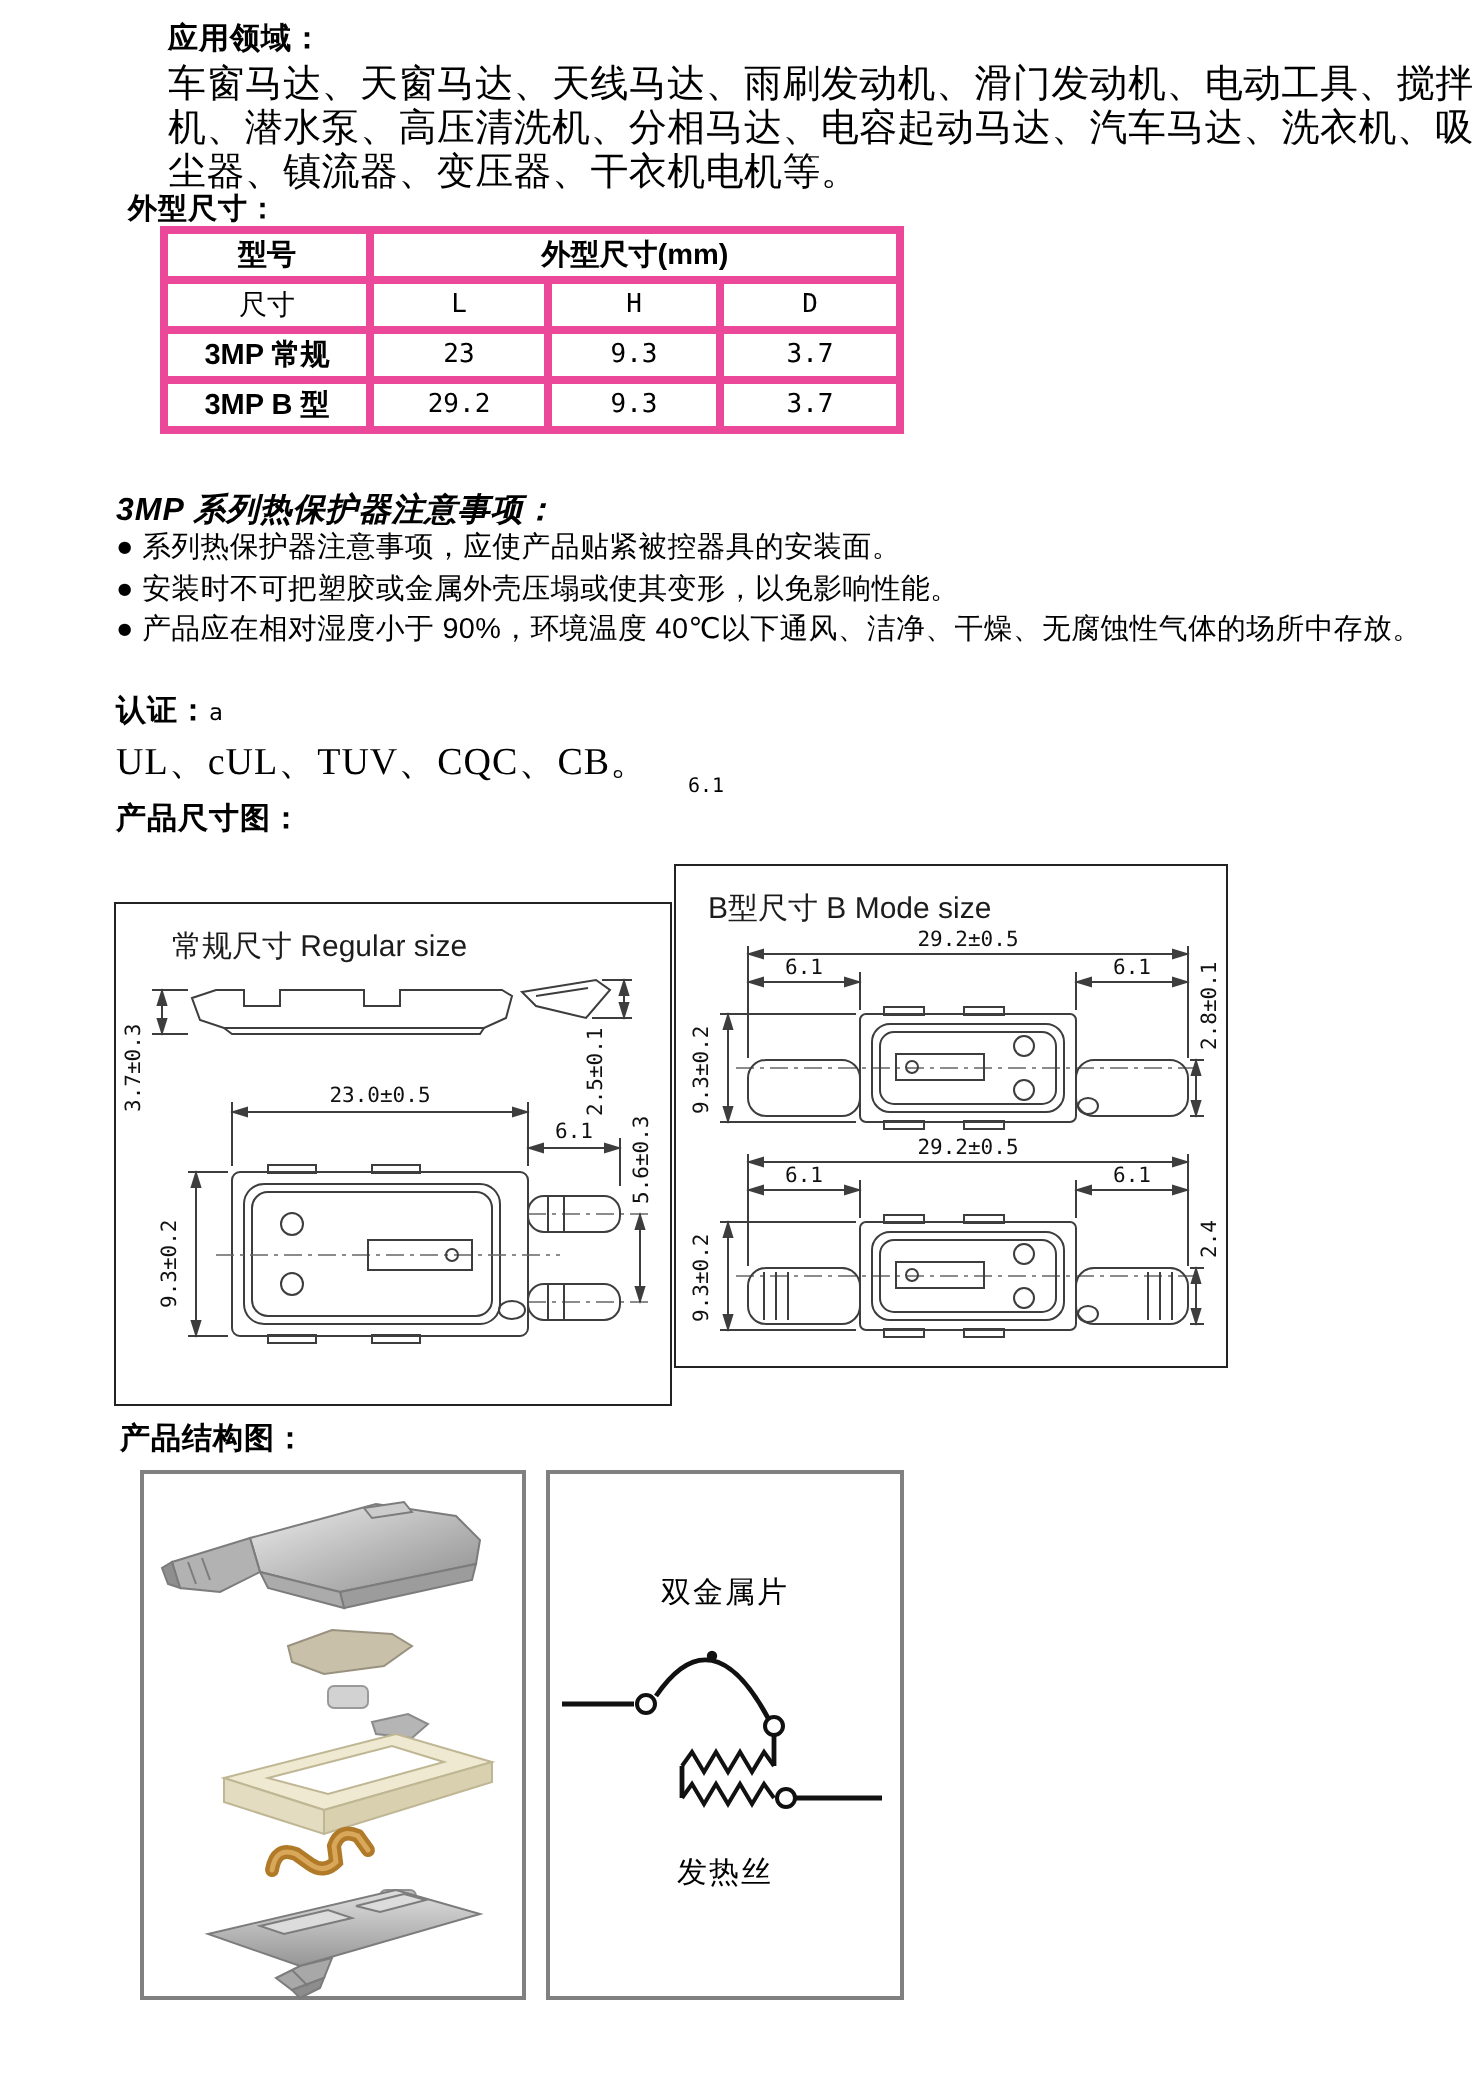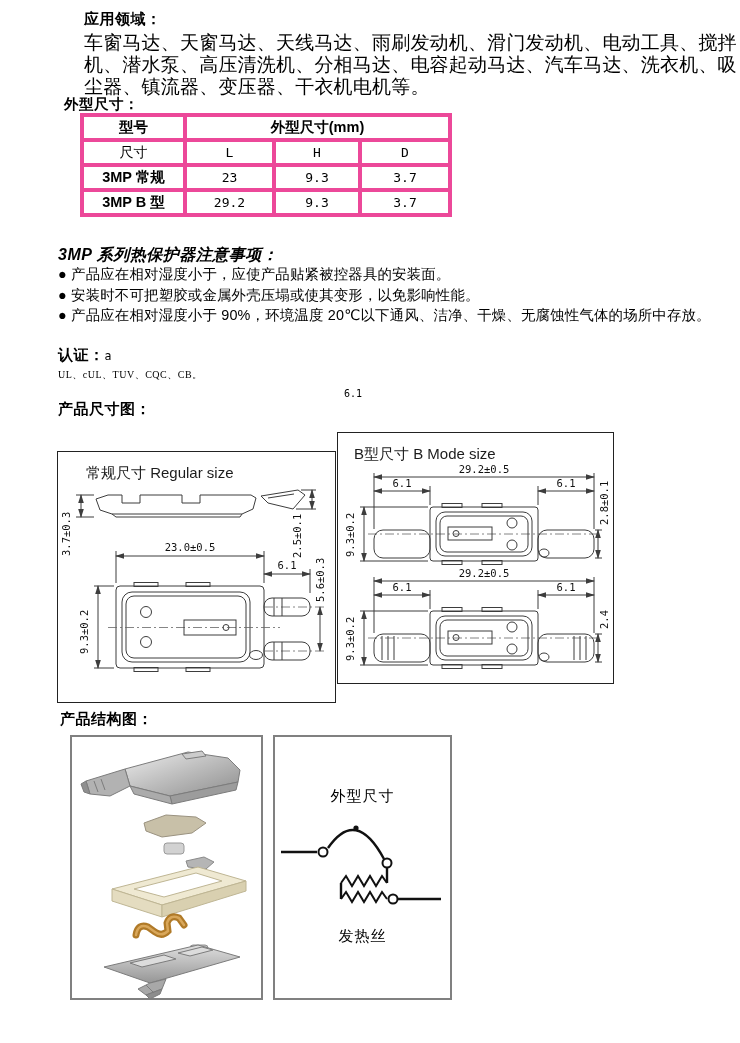--- a/index.html
+++ b/index.html
@@ -64,29 +64,29 @@
     <td class="b">3MP B 型</td>
     <td class="num">29.2</td>
     <td class="num">9.3</td>
     <td class="num">3.7</td>
   </tr>
 </tbody>
   </table>
 
 <div class="abs sec-title" style="left:58px;top:245px;font-size:16px;font-style:italic;">3MP 系列热保护器注意事项：</div>
 <div class="abs" style="left:58px;top:264px;">
-  <div class="note-line">● 产品应在相对湿度小于，应使产品贴紧被控器具的安装面。</div>
+  <div class="note-line">● 系列热保护器注意事项，应使产品贴紧被控器具的安装面。</div>
   <div class="note-line">● 安装时不可把塑胶或金属外壳压塌或使其变形，以免影响性能。</div>
-  <div class="note-line">● 产品应在相对湿度小于 90%，环境温度 20℃以下通风、洁净、干燥、无腐蚀性气体的场所中存放。</div>
+  <div class="note-line">● 产品应在相对湿度小于 90%，环境温度 40℃以下通风、洁净、干燥、无腐蚀性气体的场所中存放。</div>
 </div>
 
 <div class="abs" style="left:58px;top:346px;">
   <span class="sec-title">认证：</span><span class="mono" style="font-size:11.5px;">a</span>
 </div>
-<div class="abs serif" style="left:58px;top:368px;font-size:10px;letter-spacing:.5px;">UL、cUL、TUV、CQC、CB。</div>
+<div class="abs serif" style="left:58px;top:368px;font-size:19px;letter-spacing:.5px;">UL、cUL、TUV、CQC、CB。</div>
 <div class="abs mono" style="left:344px;top:388px;font-size:10px;">6.1</div>
 
 <div class="abs sec-title" style="left:58px;top:400px;">产品尺寸图：</div>
 
 <div class="fig-box" style="left:57px;top:451px;width:277px;height:250px;">
 <svg width="277" height="250" viewBox="0 0 277 250">
   <defs>
     <marker id="aa" markerWidth="9" markerHeight="8" refX="8" refY="4" orient="auto-start-reverse">
       <path d="M9,4 L0,1.2 L0,6.8 Z" fill="#3d3d3d"></path>
     </marker>
@@ -287,21 +287,21 @@
     <path d="M58,226 L92,218 L104,222 L70,230 Z" fill="#dcdcdc"></path>
     <path d="M106,216 L130,210 L141,213 L118,219 Z" fill="#dcdcdc"></path>
     <path d="M78,246 L94,242 L90,252 L74,258 L66,252 Z" fill="#a8a8a8"></path>
     <path d="M74,258 L90,252 L88,257 L78,262 Z" fill="#8d8d8d"></path>
     <line x1="74" y1="248" x2="82" y2="256"></line>
   </g>
 </svg>
 </div>
 
 <div class="struct-box" style="left:273px;top:735px;width:175px;height:261px;">
-  <div class="abs center-label" style="top:50px;">外型尺寸</div>
+  <div class="abs center-label" style="top:50px;">双金属片</div>
   <svg class="abs" style="left:4px;top:80px;" width="165" height="100" viewBox="0 0 165 100">
     <g stroke="#111" stroke-width="2.4" fill="none">
       <line x1="2" y1="35" x2="38" y2="35"></line>
       <circle cx="44" cy="35" r="4.5" fill="#fff" stroke-width="2"></circle>
       <path d="M49,31 Q77,-10 105,42"></path>
       <circle cx="108" cy="46" r="4.5" fill="#fff" stroke-width="2"></circle>
       <line x1="108" y1="51" x2="108" y2="66"></line>
       <path d="M108,66 l-5,-7 l-6,10 l-6,-10 l-6,10 l-6,-10 l-6,10 l-6,-10 l-5,7" stroke-width="2"></path>
       <line x1="62" y1="66" x2="62" y2="82"></line>
       <path d="M62,82 l5,-7 l6,10 l6,-10 l6,10 l6,-10 l6,10 l6,-10 l5,7" stroke-width="2"></path>

